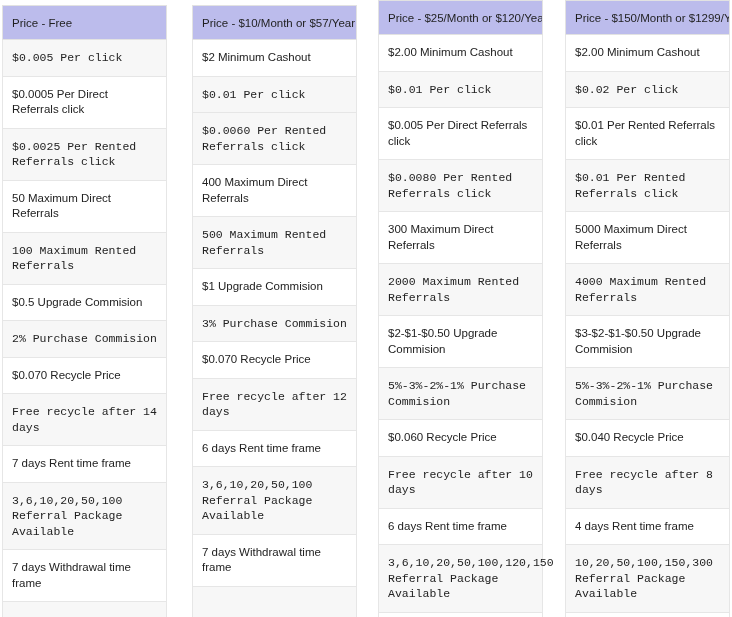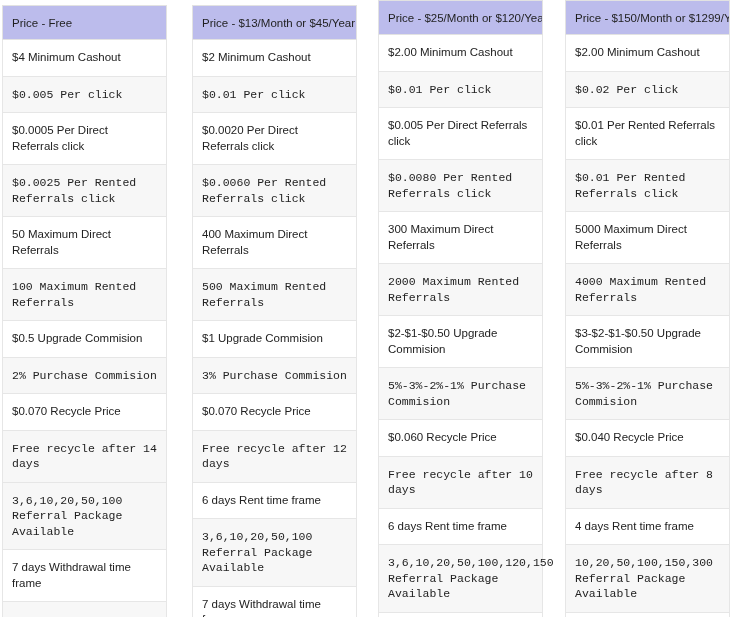--- a/index.html
+++ b/index.html
@@ -64,23 +64,20 @@
   }
 </style>
 </head>
 <body>
 
 <div class="board">
 
 <div class="plan-column" style="left: 2px; top: 5px; width: 165px;">
       <div class="plan-header">Price - Free</div>
       <div class="plan-rows">
-        <div class="plan-row">
-          <span class="row-text">$4 Minimum Cashout</span>
-        </div>
         <div class="plan-row alt">
           <span class="row-text">$0.005 Per click</span>
         </div>
         <div class="plan-row">
           <span class="row-text">$0.0005 Per Direct Referrals click</span>
         </div>
         <div class="plan-row alt">
           <span class="row-text">$0.0025 Per Rented Referrals click</span>
         </div>
         <div class="plan-row">
@@ -94,40 +91,40 @@
         </div>
         <div class="plan-row alt">
           <span class="row-text">2% Purchase Commision</span>
         </div>
         <div class="plan-row">
           <span class="row-text">$0.070 Recycle Price</span>
         </div>
         <div class="plan-row alt">
           <span class="row-text">Free recycle after 14 days</span>
         </div>
+        <div class="plan-row">
+          <span class="row-text">7 days Rent time frame</span>
+        </div>
         <div class="plan-row alt">
           <span class="row-text">3,6,10,20,50,100 Referral Package Available</span>
         </div>
         <div class="plan-row">
           <span class="row-text">7 days Withdrawal time frame</span>
         </div>
         <div class="plan-row alt"></div>
       </div>
     </div>
     <div class="plan-column" style="left: 192px; top: 5px; width: 165px;">
-      <div class="plan-header">Price - $13/Month or $45/Year</div>
+      <div class="plan-header">Price - $10/Month or $57/Year</div>
       <div class="plan-rows">
         <div class="plan-row">
           <span class="row-text">$2 Minimum Cashout</span>
         </div>
         <div class="plan-row alt">
           <span class="row-text">$0.01 Per click</span>
-        </div>
-        <div class="plan-row">
-          <span class="row-text">$0.0020 Per Direct Referrals click</span>
         </div>
         <div class="plan-row alt">
           <span class="row-text">$0.0060 Per Rented Referrals click</span>
         </div>
         <div class="plan-row">
           <span class="row-text">400 Maximum Direct Referrals</span>
         </div>
         <div class="plan-row alt">
           <span class="row-text">500 Maximum Rented Referrals</span>
         </div>

